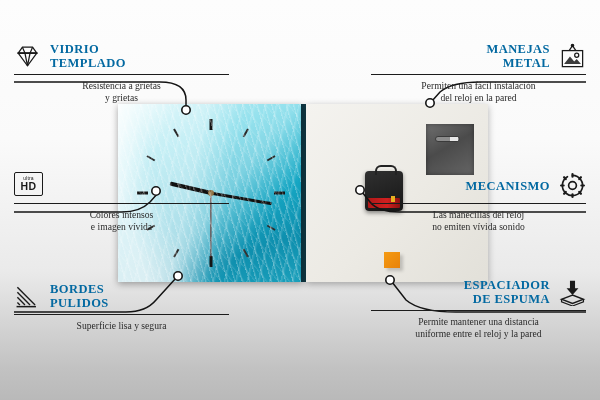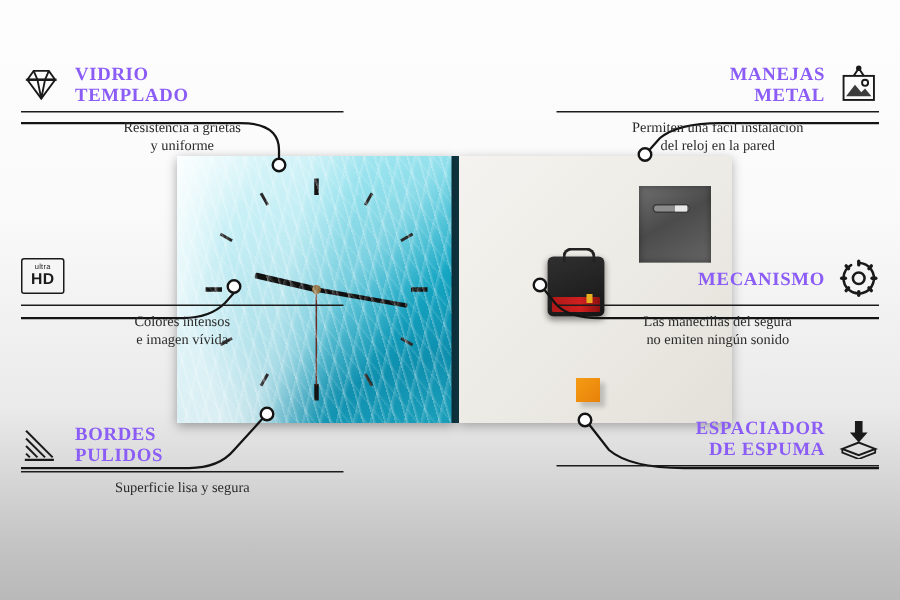--- a/index.html
+++ b/index.html
@@ -76,21 +76,21 @@
   #connectors { position:absolute; inset:0; pointer-events:none; }
 
   
   .feat { position:absolute; width:215px; }
   .feat.left  { left:14px;  text-align:left; }
   .feat.right { right:14px; text-align:right; }
 
   .feat-head { display:flex; align-items:center; gap:9px; }
   .feat.right .feat-head { flex-direction:row-reverse; }
   .feat-title { font-size:12.5px; line-height:14px; letter-spacing:.45px;
-    color:#8b5cf6; font-weight:700; text-transform:uppercase; }
+    color:#0369a1; font-weight:700; text-transform:uppercase; }
   .ico { width:27px; height:27px; flex:0 0 27px; color:#1a1a1a; }
   .ico svg { width:100%; height:100%; display:block; }
 
   .rule { height:1.4px; background:#1c1c1c; margin:4px 0 5px; }
   .feat-desc { font-size:9.6px; line-height:11.6px; color:#2b2b2b;text-align:center; }
 
   .f1 { top:42px; }
   .f2 { top:172px; }
   .f3 { top:282px; }
   .f4 { top:42px; }
@@ -170,21 +170,21 @@
           <path d="M10 5 L13 12 L16 27 L19 12 L22 5"></path>
             <path d="M5 12 H27"></path>
         </svg>
       </span>
       <span class="feat-title">
         <span>VIDRIO</span><br><span>TEMPLADO</span>
       </span>
     </div>
     <div class="rule"></div>
     <div class="feat-desc">
-      <span>Resistencia a grietas</span><br><span>y uniforme</span>
+      <span>Resistencia a grietas</span><br><span>y grietas</span>
     </div>
   </div>
 
   <div class="feat left f2">
     <div class="feat-head">
       <span class="ico">
         <span class="hd-box">
           <span class="u">ultra</span>
           <span class="h">HD</span>
         </span>
@@ -255,33 +255,36 @@
               <path d="M6 6.2 l2 2.2"></path>
           </g>
         </svg>
       </span>
       <span class="feat-title">
         <span>MECANISMO</span><br>
       </span>
     </div>
     <div class="rule"></div>
     <div class="feat-desc">
-      <span>Las manecillas del segura</span><br><span>no emiten ningún sonido</span>
+      <span>Las manecillas del reloj</span><br><span>no emiten vívida sonido</span>
     </div>
   </div>
 
   <div class="feat right f6">
     <div class="feat-head">
       <span class="ico">
         <svg viewBox="0 0 32 32" fill="none" stroke="currentColor" stroke-width="1.6">
           <path d="M13 2 h6 v9 h4 l-7 8 l-7 -8 h4 Z" fill="currentColor" stroke="none"></path>
           <path d="M16 19 L3 24 L16 29 L29 24 Z"></path>
           <path d="M3 24 v3 L16 32 L29 27 v-3" stroke-width="1.4"></path>
         </svg>
       </span>
       <span class="feat-title">
         <span>ESPACIADOR</span><br><span>DE ESPUMA</span>
       </span>
     </div>
     <div class="rule"></div>
+    <div class="feat-desc">
+      <span>Permite mantener una distancia</span><br><span>uniforme entre el reloj y la pared</span>
+    </div>
   </div>
 
 </div>
 
 </body></html>

